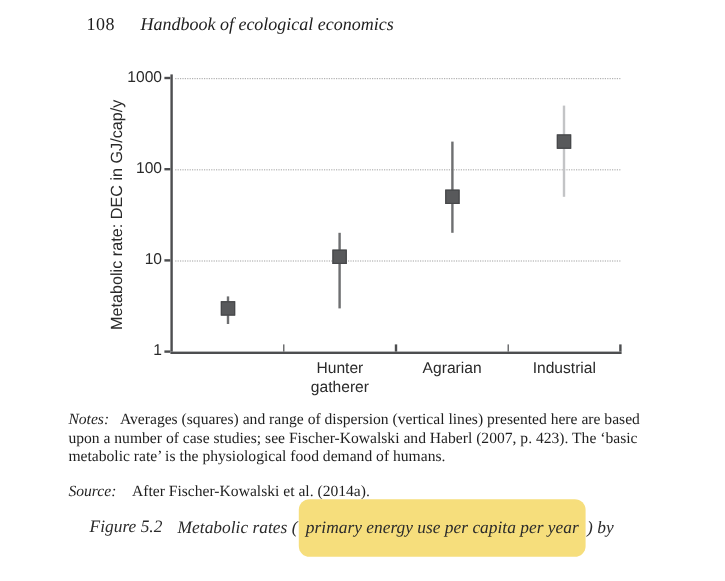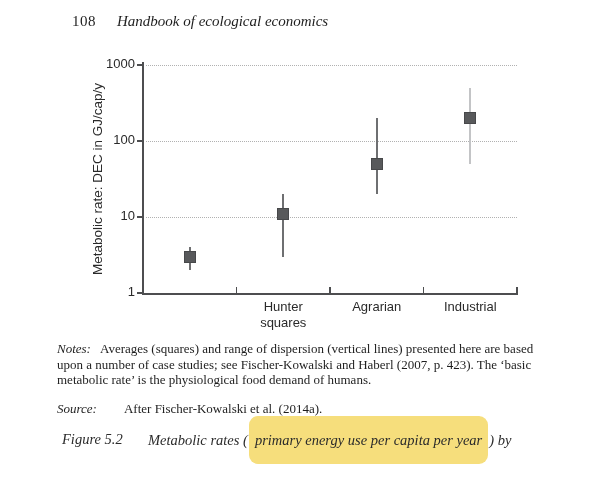--- a/index.html
+++ b/index.html
@@ -15,24 +15,24 @@
   .header{position:absolute;left:72px;top:13px;font-size:15px;white-space:nowrap;}
   .page-number{font-style:normal;letter-spacing:0.5px;}
   .running-title{font-style:italic;margin-left:21px;margin-top:20px;}
   
   #chart{position:absolute;left:0;top:0;width:604px;height:484px;}
   #chart div{position:absolute;}
   
   .notes{position:absolute;left:57px;top:341px;width:490px;font-size:13px;line-height:15.5px;}
   .notes-label{font-style:italic;margin-right:9px;}
   .source{position:absolute;left:57px;top:401px;width:490px;font-size:13px;}
-  .source-label{font-style:italic;margin-right:27px;text-align:right;}
+  .source-label{font-style:italic;margin-right:13px;text-align:right;}
   
   .caption{position:absolute;left:62px;top:431px;display:flex;font-size:14.5px;font-style:italic;color:#2b2b2b;}
-  .caption-label{width:86px;flex:0 0 86px;}
+  .caption-label{width:86px;flex:0 0 86px;text-align:center;}
   .caption-text{line-height:19px;}
   .hl{
     background:#f6de7c;
     border-radius:9px;
     padding:16px 6px;
     margin:0 1px;
   }
 </style>
 </head>
 <body>
@@ -63,21 +63,21 @@
       <div style="left: 516px; top: 287px; width: 1.5px; height: 6px; background: rgb(77, 78, 80);"></div>
       <div style="left: 188.75px; top: 247.243px; width: 2px; height: 22.8783px; background: rgb(110, 111, 113);"></div>
       <div style="left: 183.75px; top: 250.739px; width: 10px; height: 10px; background: rgb(88, 89, 91); border: 1px solid rgb(71, 72, 74);"></div>
       <div style="left: 282.25px; top: 194.122px; width: 2px; height: 62.6171px; background: rgb(110, 111, 113);"></div>
       <div style="left: 277.25px; top: 207.854px; width: 10px; height: 10px; background: rgb(88, 89, 91); border: 1px solid rgb(71, 72, 74);"></div>
       <div style="left: 375.75px; top: 118.122px; width: 2px; height: 76px; background: rgb(110, 111, 113);"></div>
       <div style="left: 370.75px; top: 157.878px; width: 10px; height: 10px; background: rgb(88, 89, 91); border: 1px solid rgb(71, 72, 74);"></div>
       <div style="left: 469.25px; top: 87.8783px; width: 2px; height: 76px; background: rgb(195, 196, 198);"></div>
       <div style="left: 464.25px; top: 112.122px; width: 10px; height: 10px; background: rgb(88, 89, 91); border: 1px solid rgb(71, 72, 74);"></div>
       <div style="left: 236.5px; top: 299px; width: 93.5px; text-align: center; font: 13px / 16px &quot;Liberation Sans&quot;, sans-serif; color: rgb(42, 42, 42); white-space: pre-line;">Hunter
-squares</div>
+gatherer</div>
       <div style="left: 423.5px; top: 299px; width: 93.5px; text-align: center; font: 13px / 16px &quot;Liberation Sans&quot;, sans-serif; color: rgb(42, 42, 42); white-space: pre-line;">Industrial</div>
       <div style="left: 330px; top: 299px; width: 93.5px; text-align: center; font: 13px / 16px &quot;Liberation Sans&quot;, sans-serif; color: rgb(42, 42, 42); white-space: pre-line;">Agrarian</div>
       <div style="left: 97px; top: 179px; font: 13.5px &quot;Liberation Sans&quot;, sans-serif; color: rgb(42, 42, 42); white-space: nowrap; transform: translate(-50%, -50%) rotate(-90deg);">Metabolic rate: DEC in GJ/cap/y</div>
     </div>
 
   <div class="notes">
     <div><span class="notes-label">Notes:</span><span>Averages (squares) and range of dispersion (vertical lines) presented here are based</span></div>
     <div>upon a number of case studies; see Fischer-Kowalski and Haberl (2007, p. 423). The ‘basic</div>
     <div>metabolic rate’ is the physiological food demand of humans.</div>
   </div>

